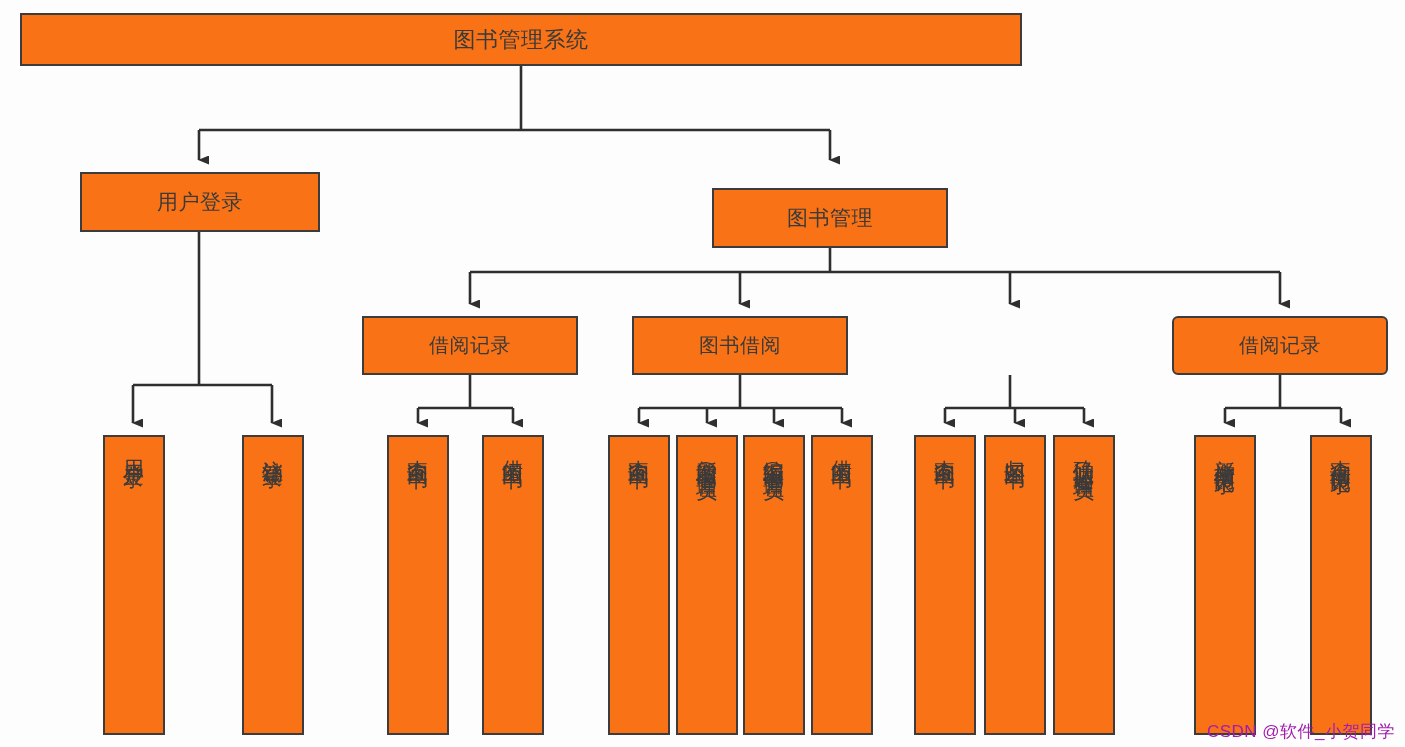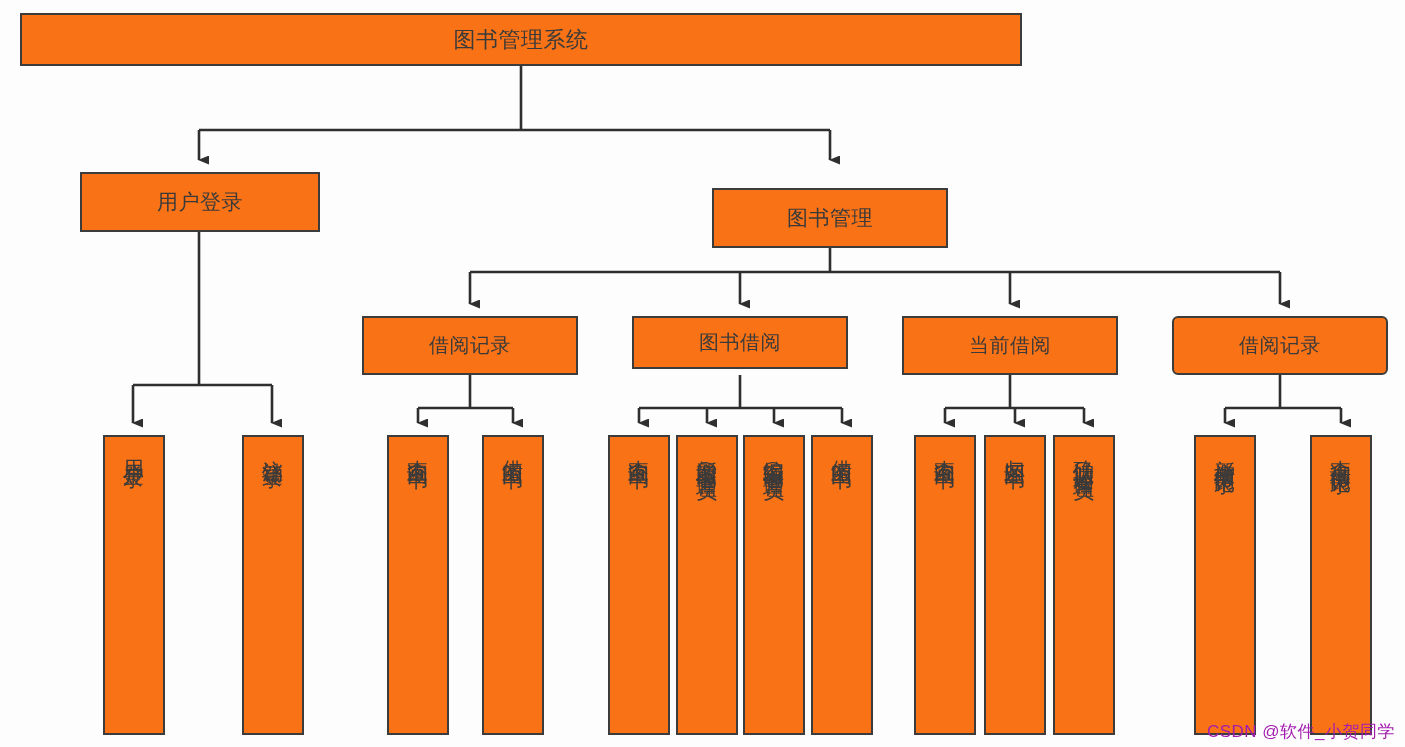--- a/index.html
+++ b/index.html
@@ -135,25 +135,22 @@
   <div class="node level2" style="left:80px; top:172px; width:240px; height:60px;">
     <span class="lbl">用户登录</span>
   </div>
   <div class="node level2" style="left:712px; top:188px; width:236px; height:60px;justify-content:center;">
     <span class="lbl">图书管理</span>
   </div>
 
   <div class="node level3" style="left:362px; top:316px; width:216px; height:59px;">
     <span class="lbl">借阅记录</span>
   </div>
-  <div class="node level3" style="left:632px; top:316px; width:216px; height:53px;">
+  <div class="node level3" style="left:632px; top:316px; width:216px; height:59px;">
     <span class="lbl">图书借阅</span>
-  </div>
-  <div class="node level3" style="left:902px; top:316px; width:216px; height:59px;">
-    <span class="lbl">当前借阅</span>
   </div>
   <div class="node level3" style="left:1172px; top:316px; width:216px; height:59px;border-radius:6px;">
     <span class="lbl">借阅记录</span>
   </div>
 
   <div class="node leaf" style="left:103px; top:435px; width:62px; height:300px;">
     <span class="lbl">用户登录</span>
   </div>
   <div class="node leaf" style="left:242px; top:435px; width:62px; height:300px;">
     <span class="lbl">注销登录</span>

